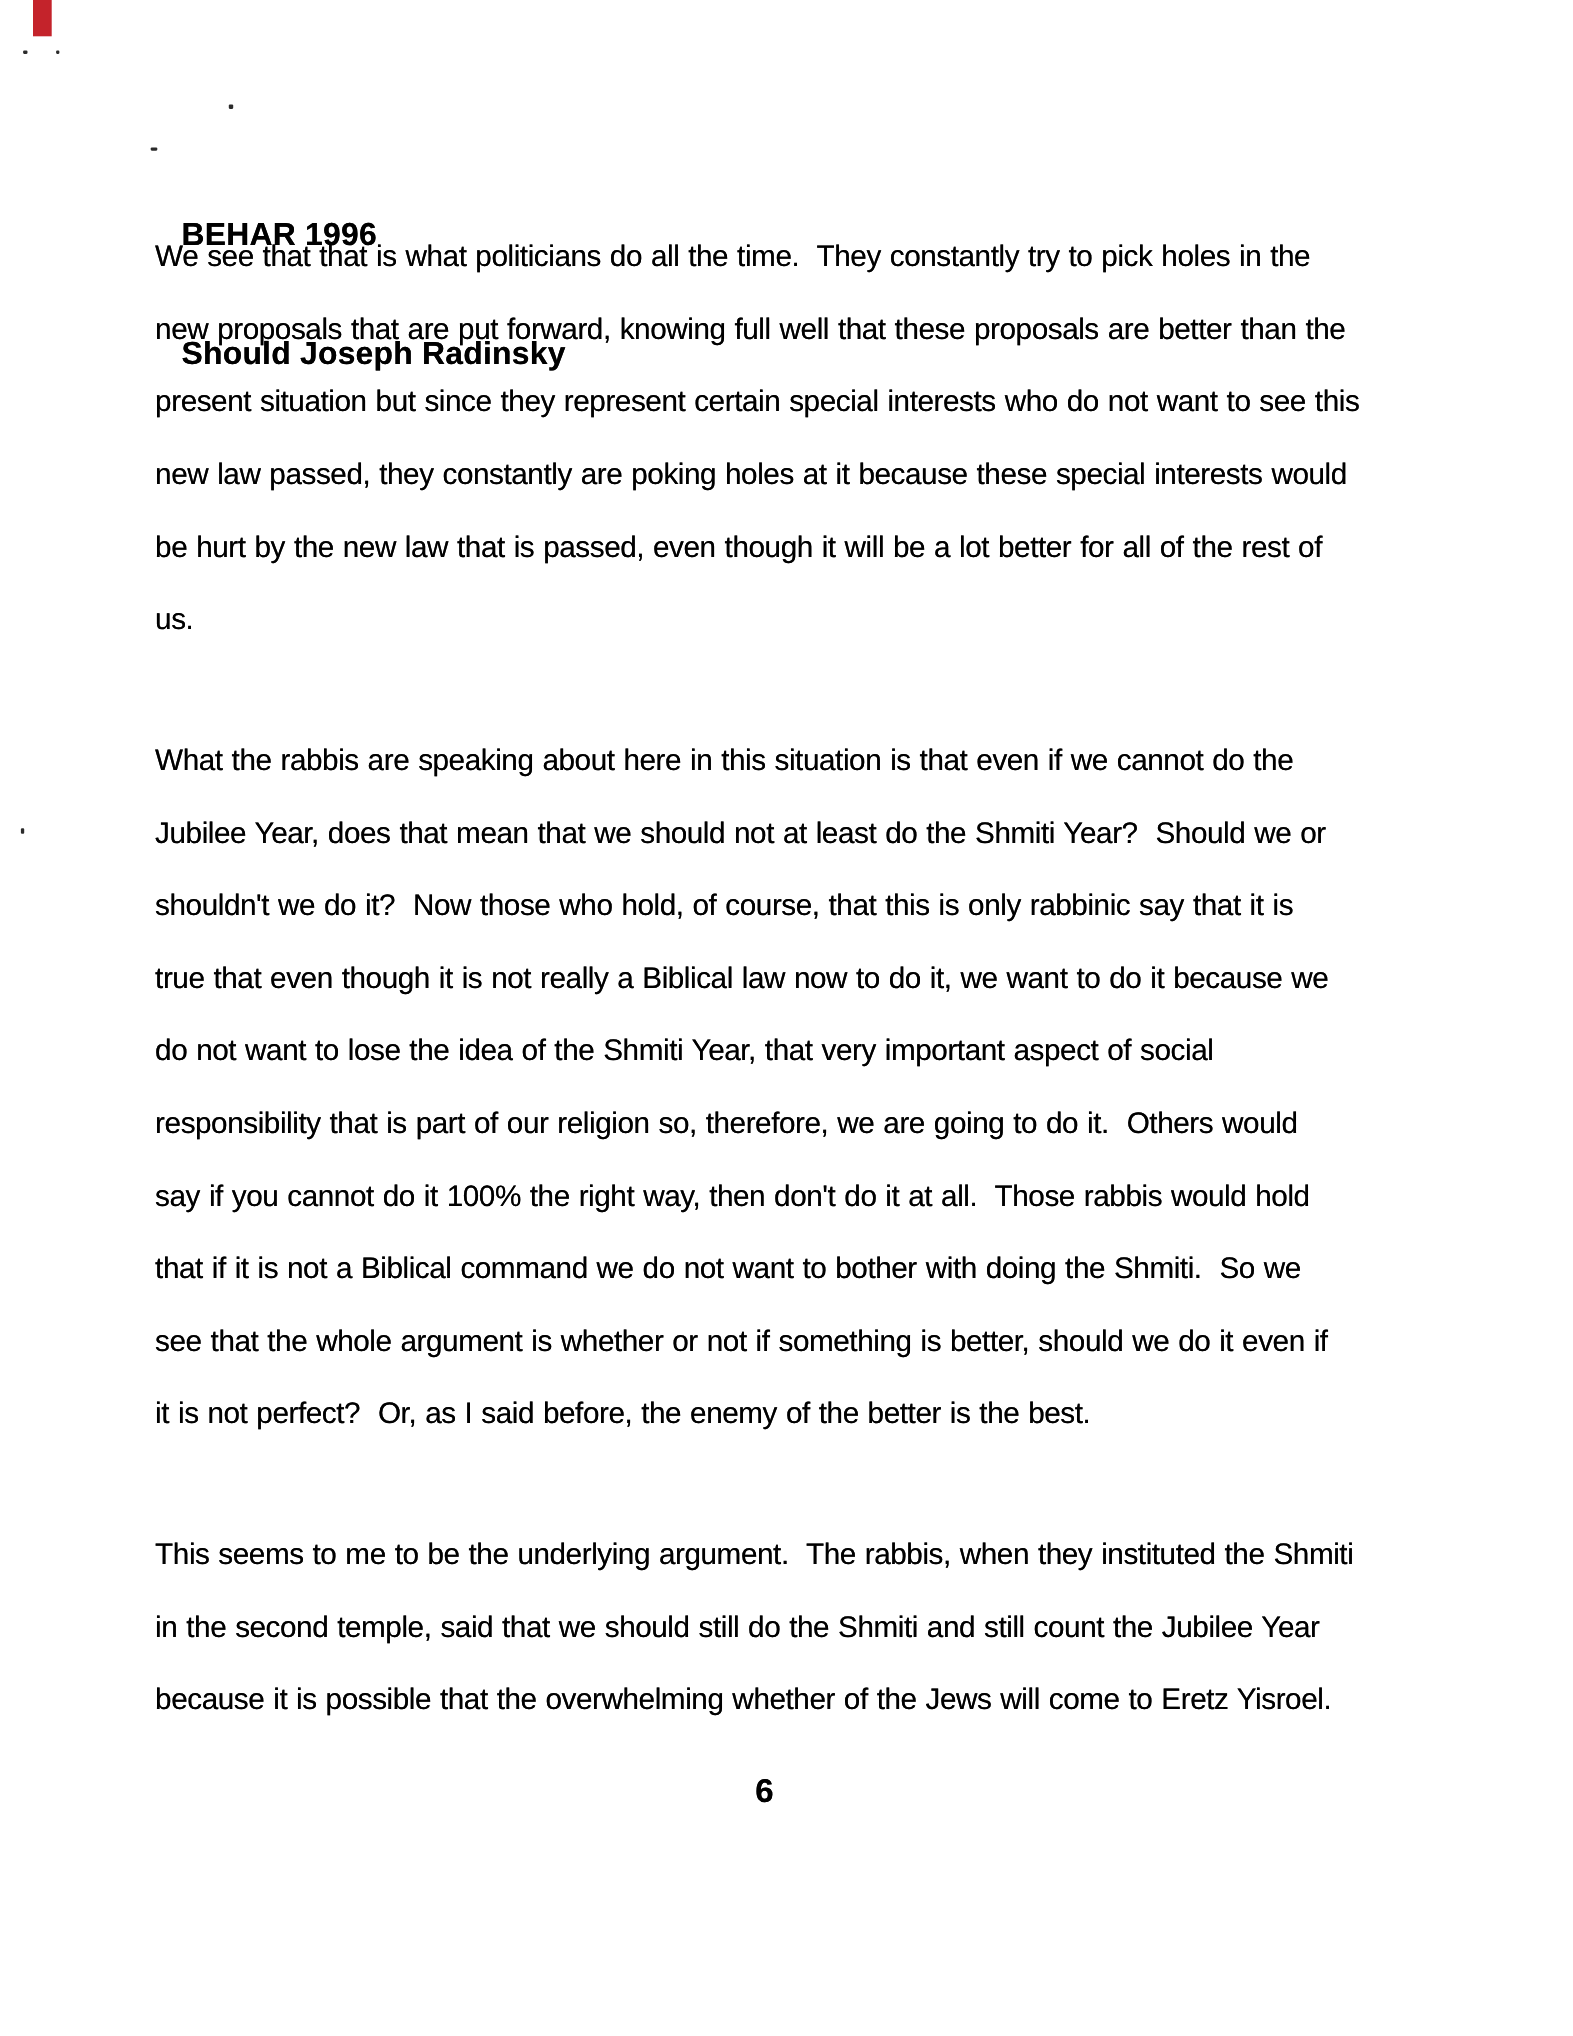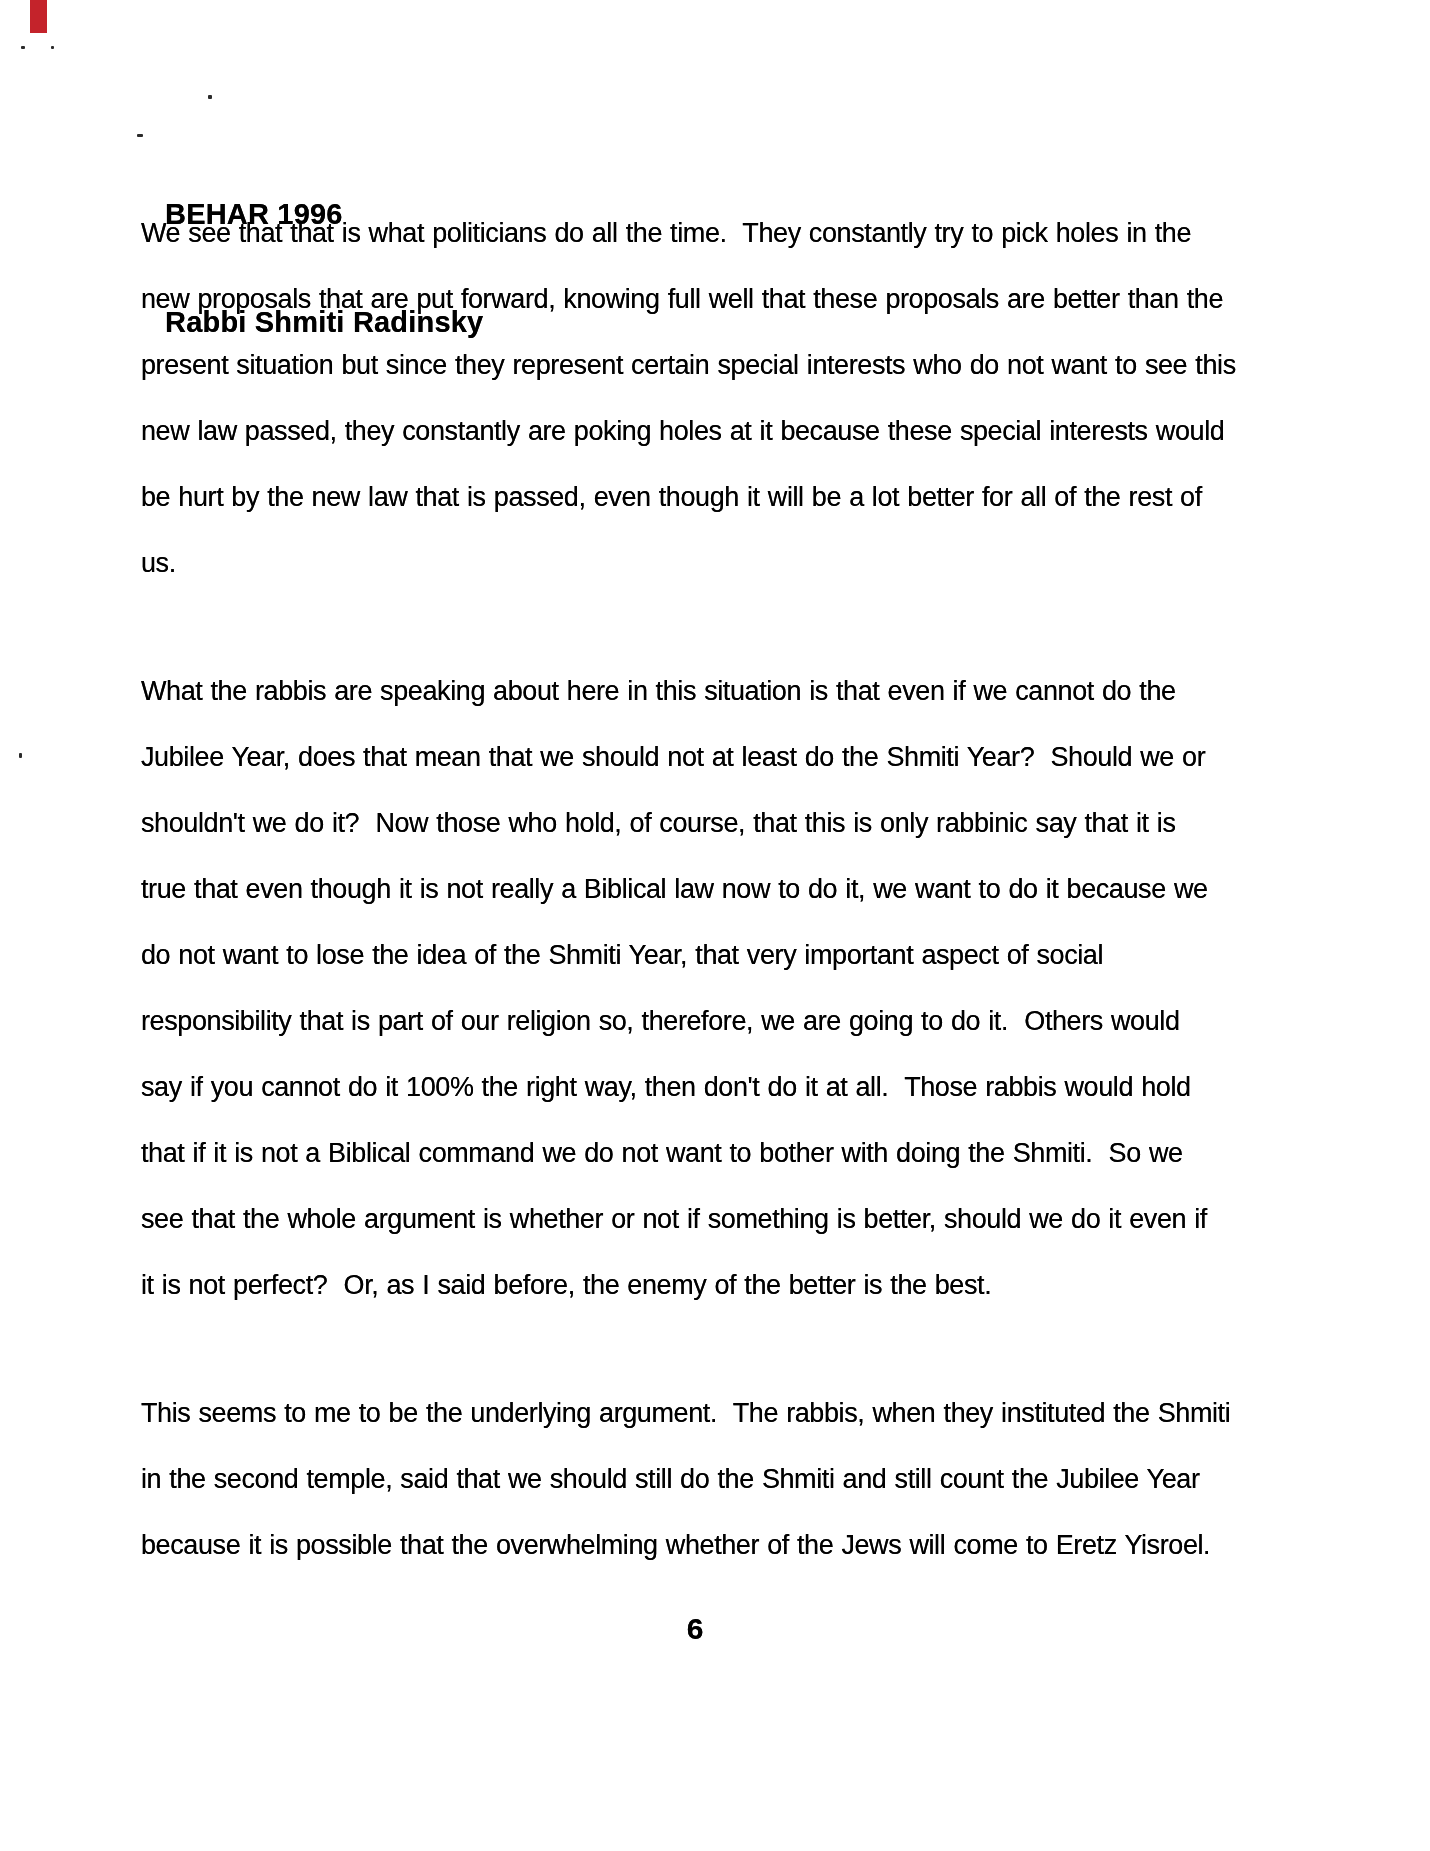--- a/index.html
+++ b/index.html
@@ -82,21 +82,21 @@
   <div class="red-mark"></div>
 
   <div class="speckle s1"></div>
   <div class="speckle s2"></div>
   <div class="speckle s3"></div>
   <div class="speckle s4"></div>
   <div class="speckle s5"></div>
 
   <header class="doc-header">
     <div>BEHAR 1996</div>
-    <div>Rabbi Shmiti Radinsky</div>
+    <div>Should Joseph Radinsky</div>
   </header>
 
   <main class="doc-body">
     <p class="para">We see that that is what politicians do all the time.  They constantly try to pick holes in the
 new proposals that are put forward, knowing full well that these proposals are better than the
 present situation but since they represent certain special interests who do not want to see this
 new law passed, they constantly are poking holes at it because these special interests would
 be hurt by the new law that is passed, even though it will be a lot better for all of the rest of
 us.</p>
     <p class="para">What the rabbis are speaking about here in this situation is that even if we cannot do the

